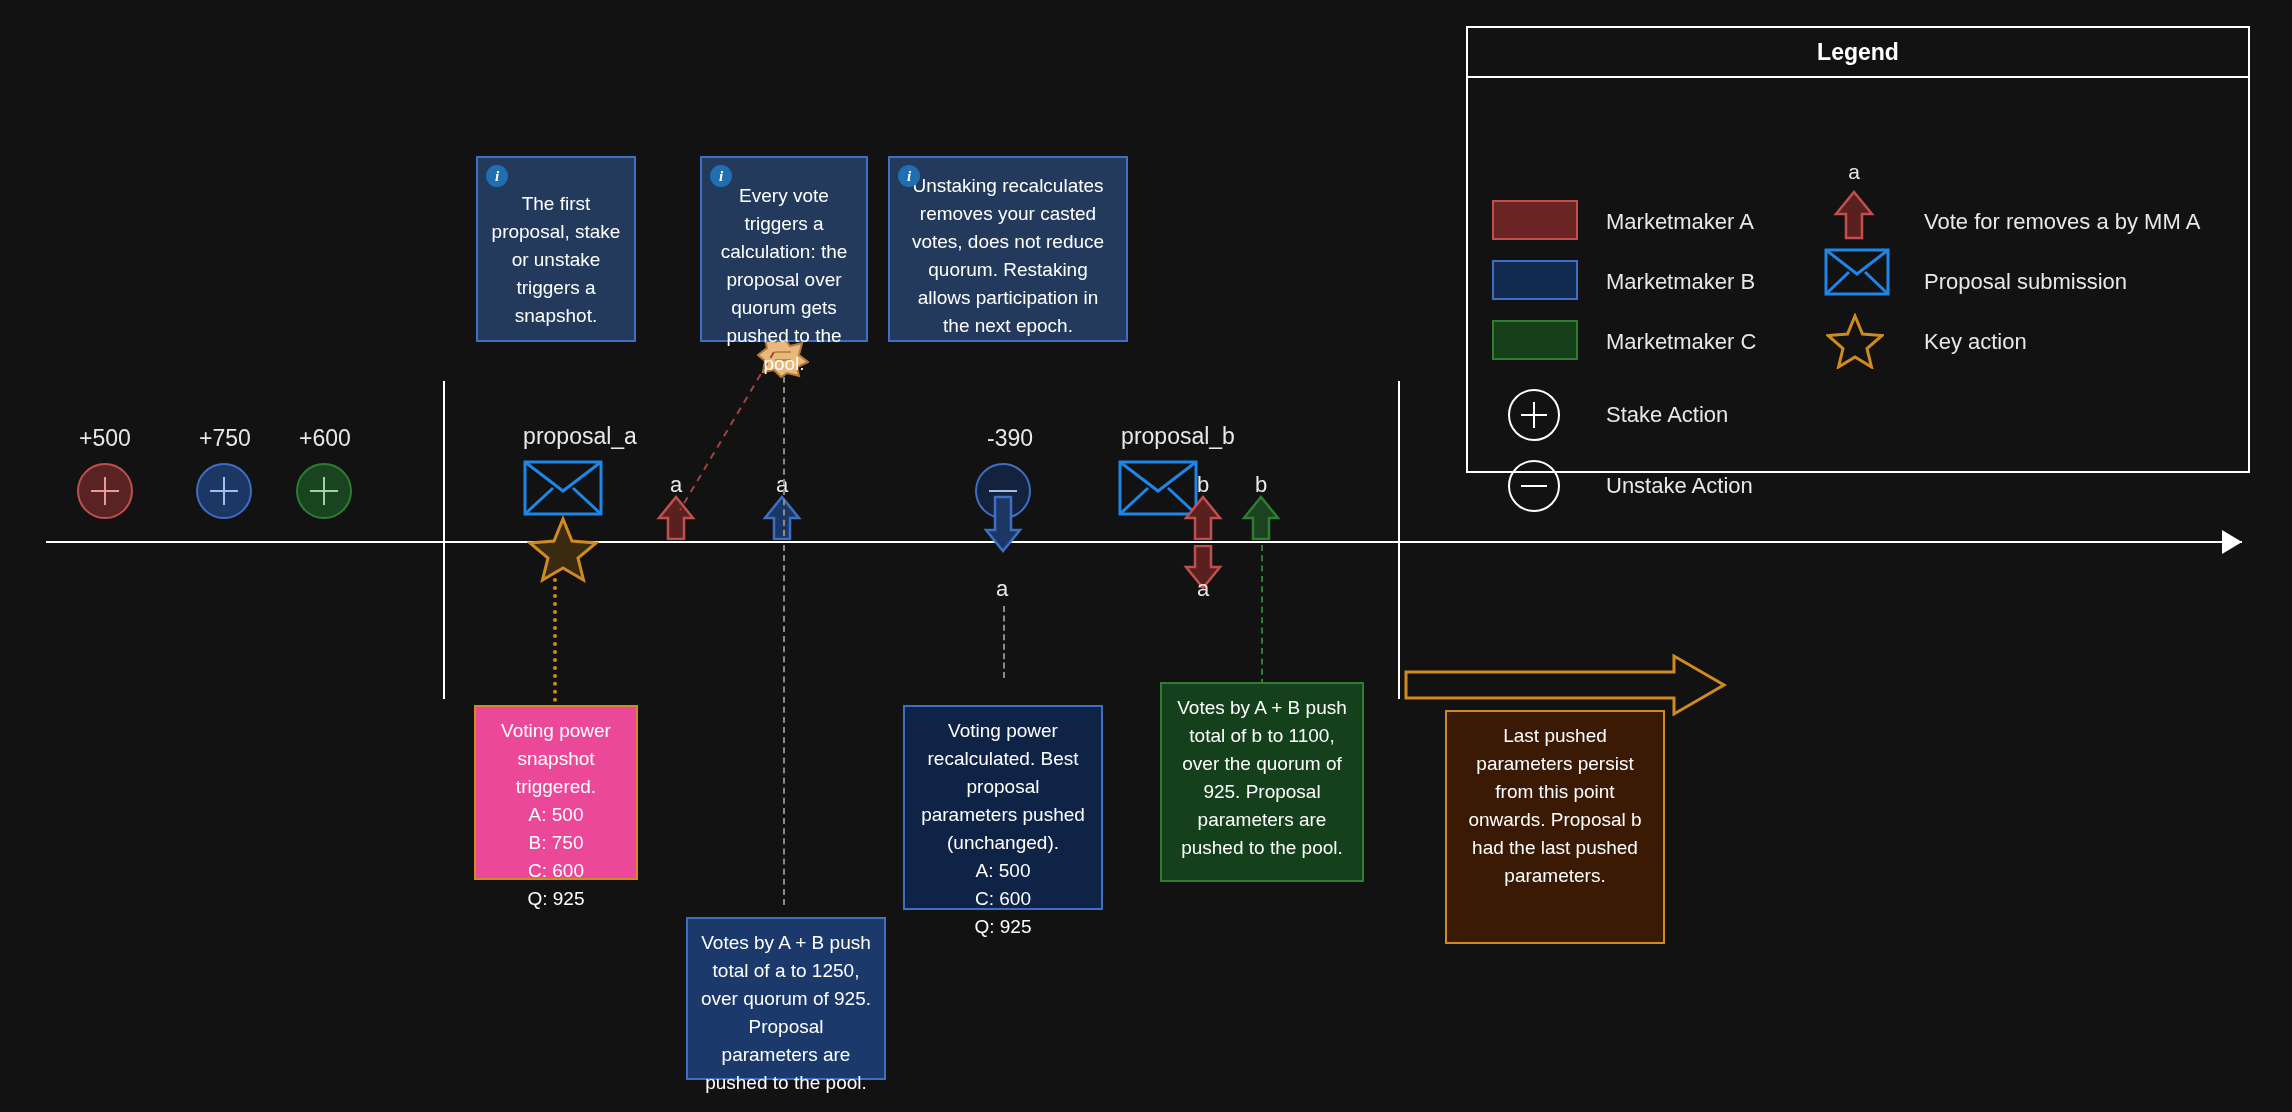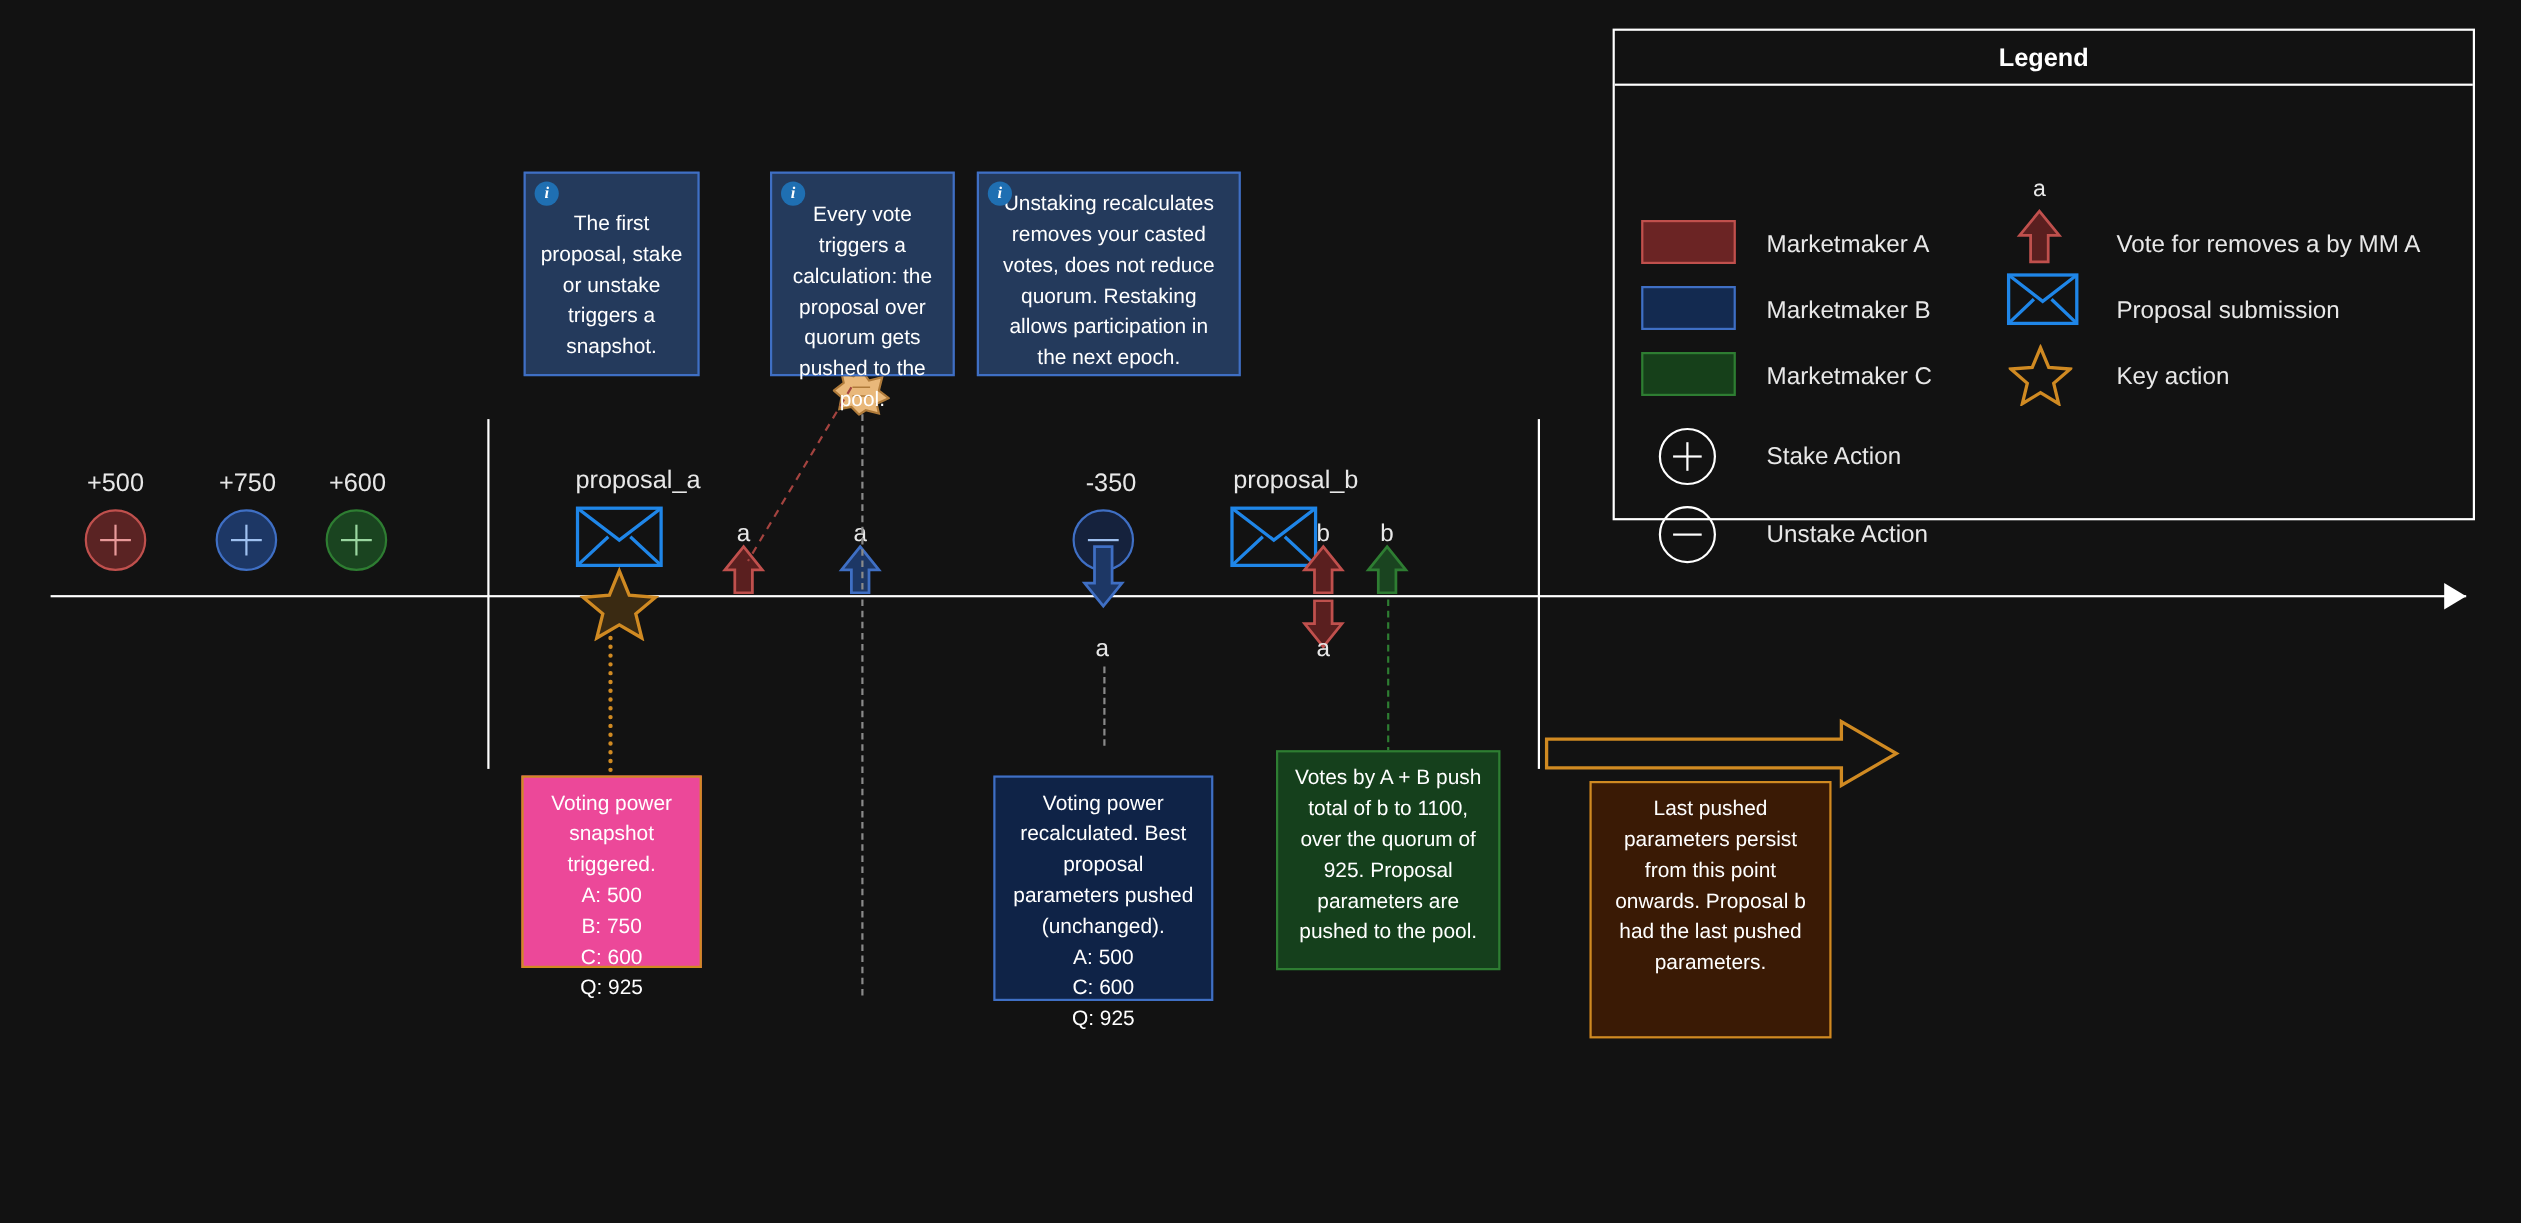--- a/index.html
+++ b/index.html
@@ -265,21 +265,21 @@
   <svg class="abs" style="left:757px; top:334px;" width="52" height="44">
     <path d="M26 2 L33 12 L45 9 L42 21 L51 28 L40 33 L42 42 L30 39 L24 43 L17 36 L6 38 L8 27 L1 21 L10 14 L8 5 L19 8 Z" fill="#e9b87a" stroke="#b07b3a" stroke-width="2"></path>
     <path d="M18 18 L34 18 M18 26 L34 26" stroke="#b07b3a" stroke-width="1.5"></path>
   </svg>
   <svg class="abs" style="left:670px; top:348px;" width="110" height="190">
     <line x1="104" y1="4" x2="10" y2="162" stroke="#a3433f" stroke-width="2" stroke-dasharray="7 6"></line>
   </svg>
 
   <div class="dashed-v" style="left:783px; top:545px; height:360px; border-color:#8a8a8a;"></div>
 
-  <div class="tick-label" style="left:955px; top:425px; width:110px;">-350</div>
+  <div class="tick-label" style="left:955px; top:425px; width:110px;">-390</div>
   <div class="circ" style="left:975px; top:463px; border-color:#3f6fc4; background:#15223d;">
     <div class="h" style="background:#9fc0ef;"></div>
   </div>
   <svg class="abs" style="left:982px; top:494px;" width="42" height="60">
     <path d="M21 57 L38 36 L29 36 L29 3 L13 3 L13 36 L4 36 Z" fill="#1d3765" stroke="#3f6fc4" stroke-width="2.5"></path>
   </svg>
   <div class="vote-letter" style="left:982px; top:576px; width:40px;">a</div>
   <div class="dashed-v" style="left:1003px; top:606px; height:72px; border-color:#8a8a8a;"></div>
 
   <div class="tick-label" style="left:1068px; top:423px; width:220px;">proposal_b</div>
@@ -322,20 +322,21 @@
     <div class="info-badge">i</div>
     <span class="note-text" style="display:block; padding-top:4px;">Unstaking recalculates removes your casted votes, does not reduce quorum. Restaking allows participation in the next epoch.</span>
   </div>
 
   <div class="note" style="left:474px; top:705px; width:164px; height:175px; border-color:#d08a22; background:#ec4899; white-space:pre-line;">Voting power snapshot triggered.
 A: 500
 B: 750
 C: 600
 Q: 925</div>
 
+  <div class="note" style="left:686px; top:917px; width:200px; height:163px; border-color:#3f6fc4; background:#1b3a6b; white-space:pre-line;">Votes by A + B push total of a to 1250, over quorum of 925. Proposal parameters are pushed to the pool.</div>
 
   <div class="note" style="left:903px; top:677px; width:200px; height:205px; border-color:#3f6fc4; background:#0f2347; white-space:pre-line;margin-top:28px;">Voting power recalculated. Best proposal parameters pushed (unchanged).
 A: 500
 C: 600
 Q: 925</div>
 
   <div class="note" style="left:1160px; top:682px; width:204px; height:200px; border-color:#2e7d32; background:#15401c; white-space:pre-line;">Votes by A + B push total of b to 1100, over the quorum of 925. Proposal parameters are pushed to the pool.</div>
 
   <div class="note" style="left:1445px; top:710px; width:220px; height:234px; border-color:#d08a22; background:#3a1a05; white-space:pre-line;">Last pushed parameters persist from this point onwards. Proposal b had the last pushed parameters.</div>
 

